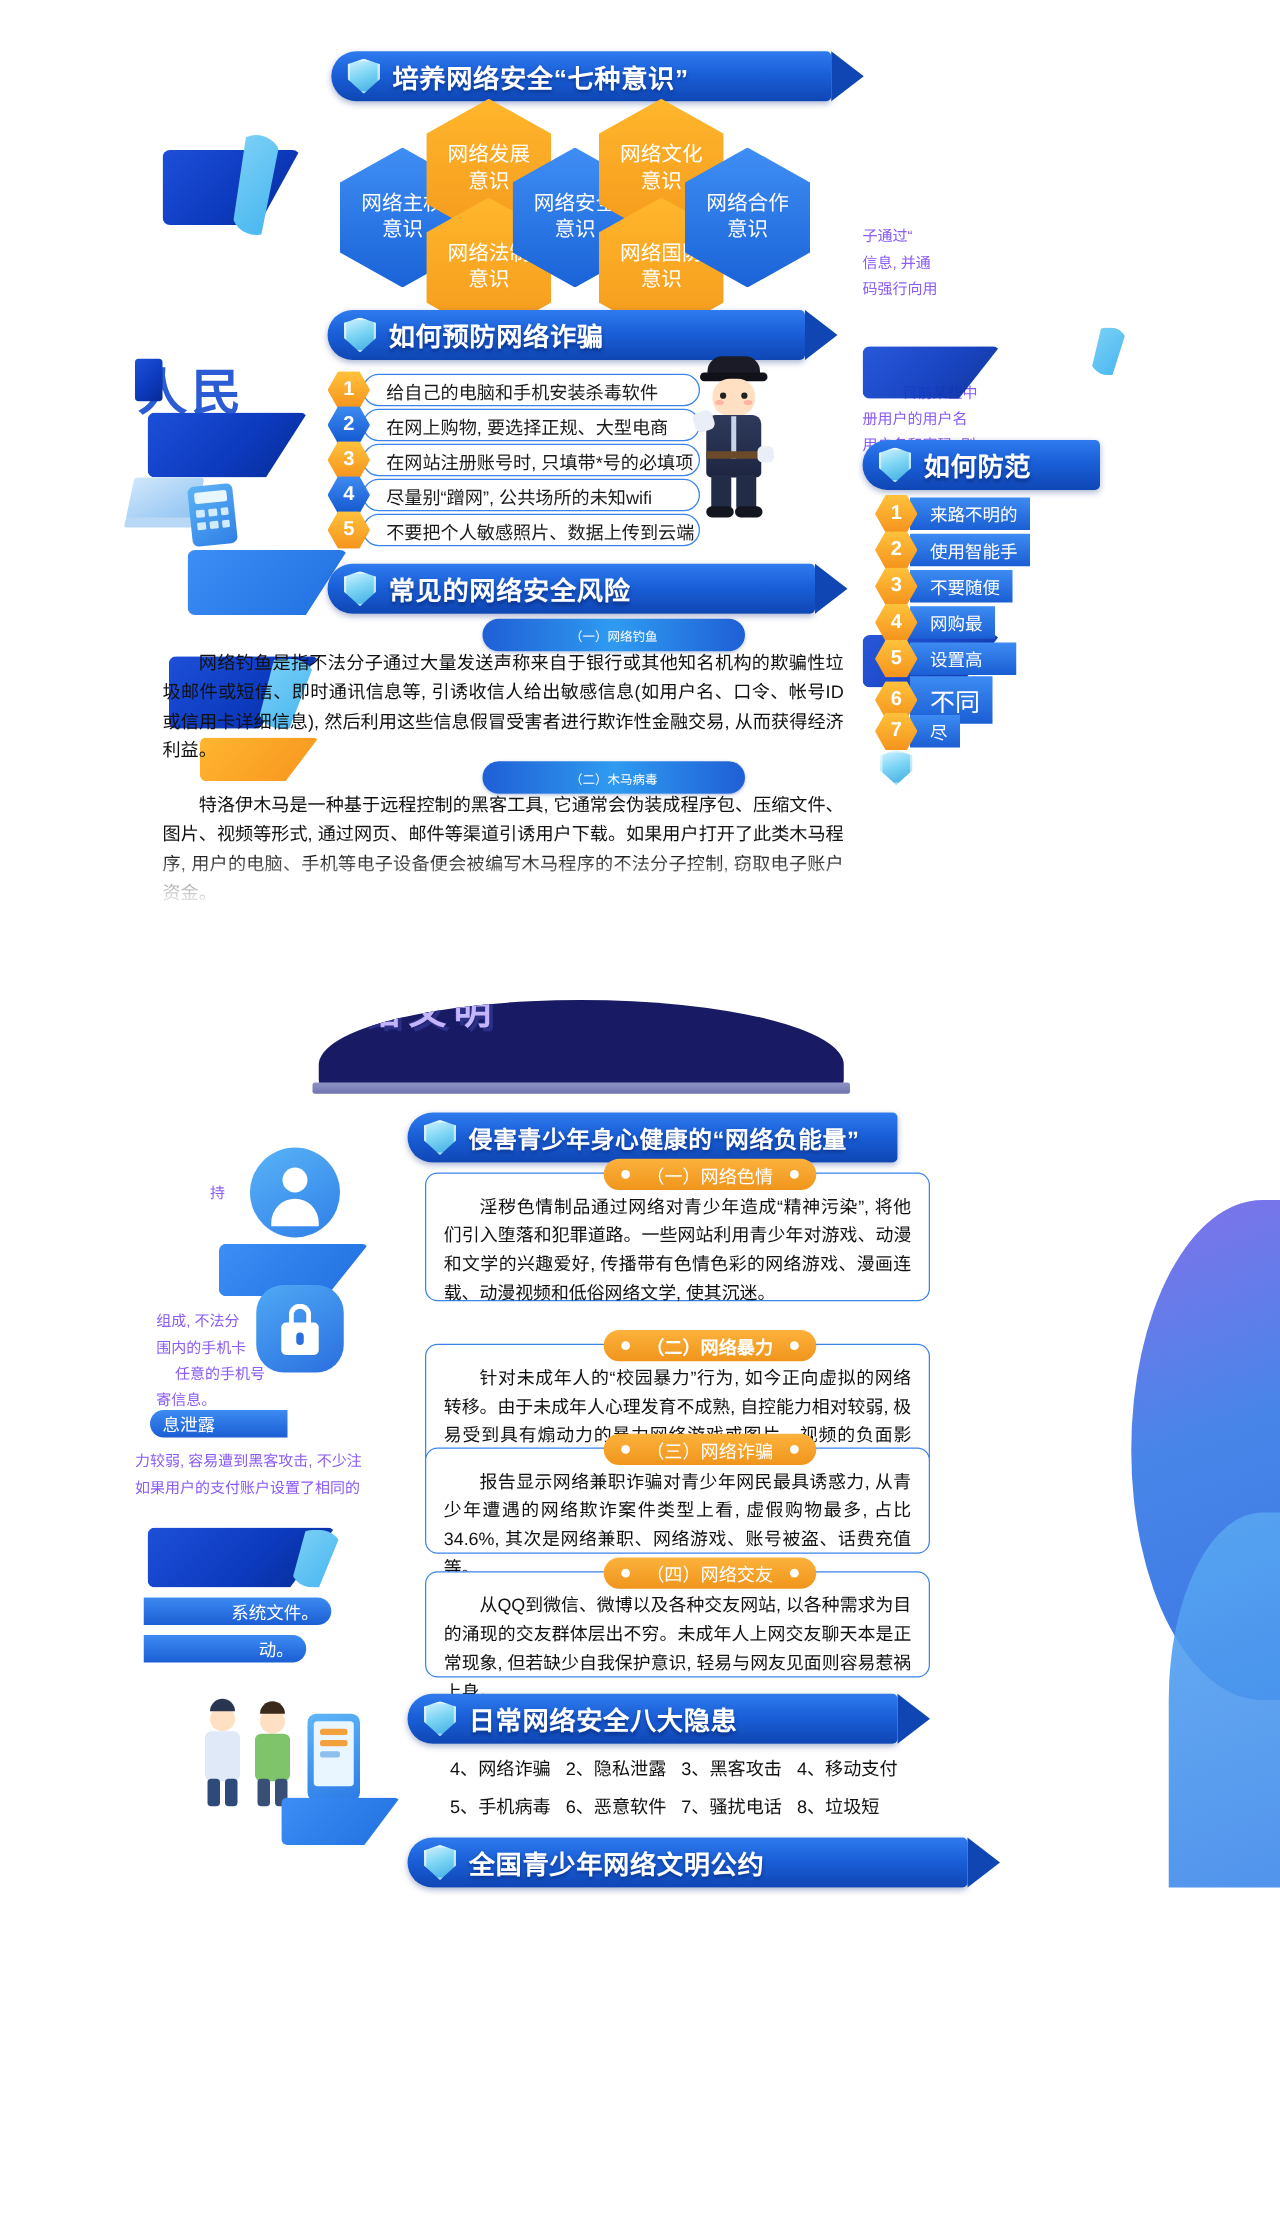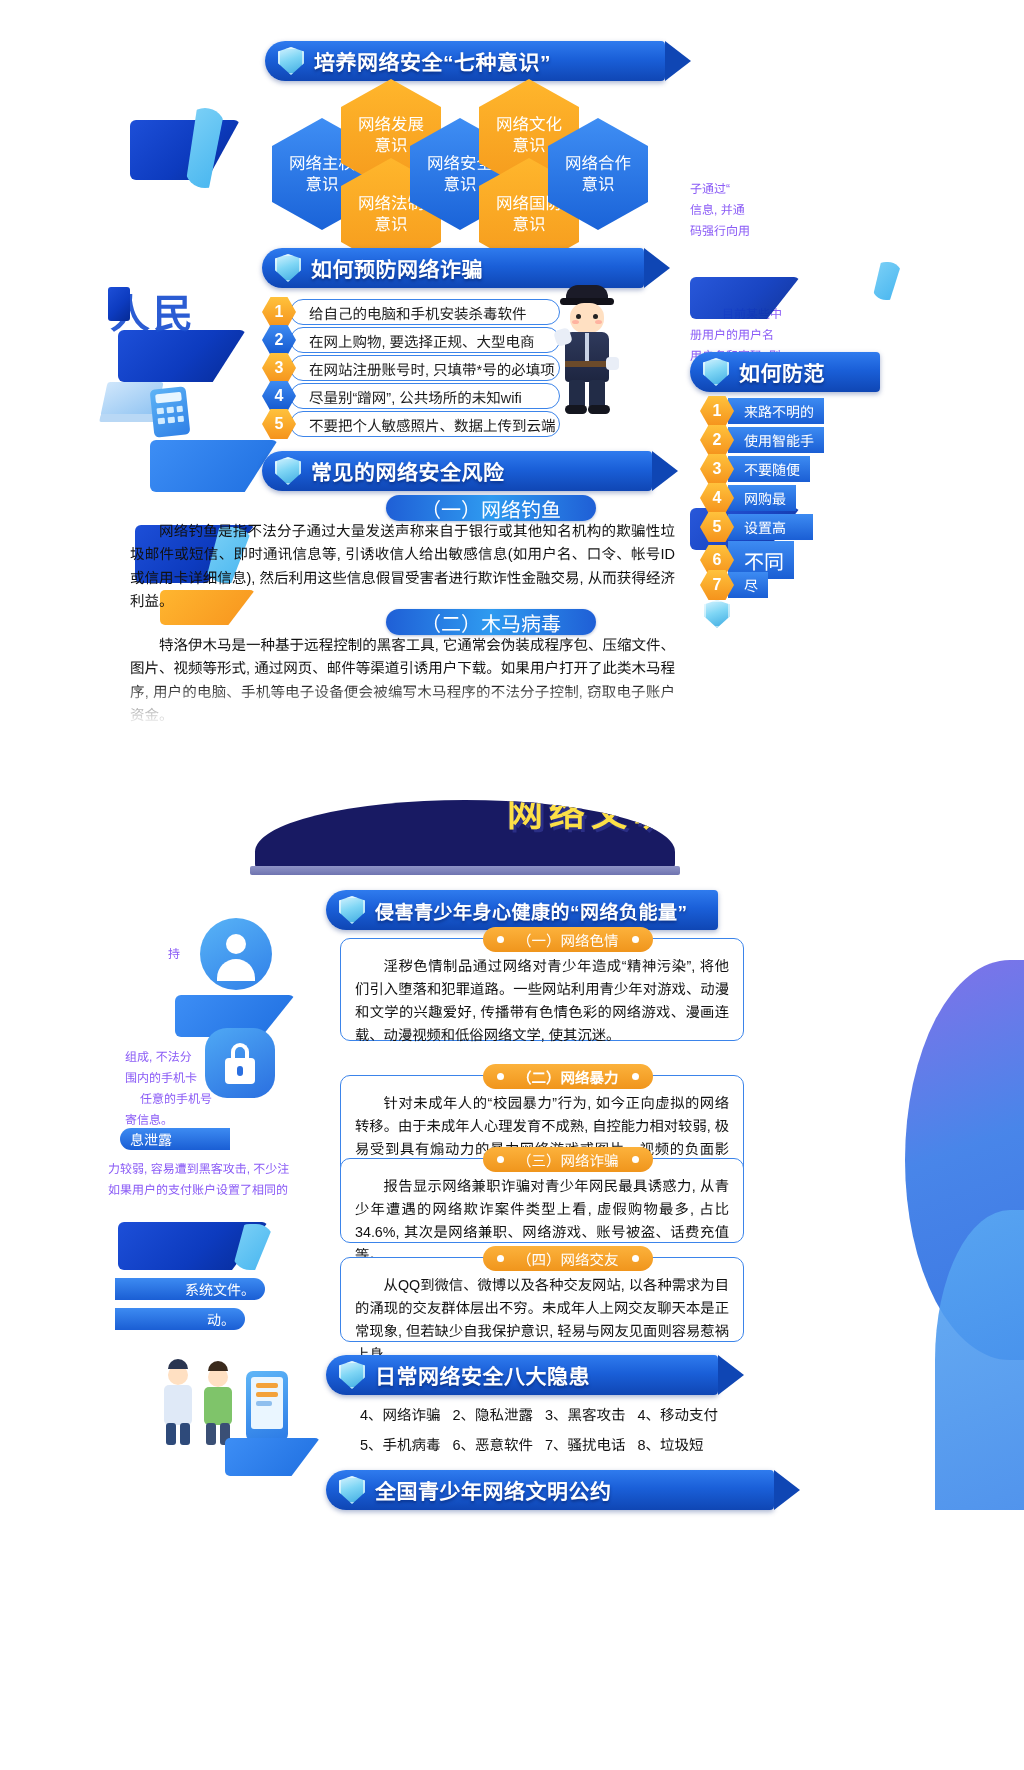--- a/index.html
+++ b/index.html
@@ -59,21 +59,21 @@
   .hexnum.b { background: linear-gradient(180deg,#3e8bf2,#1358cf); }
   .hexpill {
     height: 26px; display: flex; align-items: center; padding: 0 12px 0 18px;
     border: 1.5px solid #3b84ea; border-radius: 13px; background: #fff;
     font-size: 14.5px; color: #1a1a1a; white-space: nowrap;
   }
 
   
   .oval-blue {
     position: absolute; height: 26px; display: flex; align-items: center;
-    justify-content: center; color: #fff; font-size: 20px;
+    justify-content: center; color: #fff; font-size: 10px;
     border-radius: 13px;
     background: linear-gradient(90deg,#1f5fd6 0%,#2f9bf0 50%,#1f5fd6 100%);
     box-shadow: 0 1px 3px rgba(0,40,120,.3);
   }
 
   
   .para {
     position: absolute; font-size: 14.5px; line-height: 1.62; color: #111;
     text-align: justify; text-indent: 2em;
   }
@@ -101,22 +101,22 @@
   .opill::before { left: 14px; }
   .opill::after  { right: 14px; }
 
   
   .arch {
     position: absolute; background: #181a63;
     border-radius: 50% 50% 6px 6px / 72% 72% 8px 8px;
     overflow: hidden;
   }
   .arch .archtxt {
-    position: absolute; width: 100%; text-align: right; color: #fde047;
-    font-size: 36px; font-weight: bold; letter-spacing: 6px;
+    position: absolute; width: 100%; text-align: left; color: #c4b5fd;
+    font-size: 30px; font-weight: bold; letter-spacing: 6px;
     text-shadow: 3px 3px 0 #2b2f86, -1px -1px 0 #2b2f86;
   }
   .arch-base {
     position: absolute; background: linear-gradient(180deg,#8e93c6,#6f74b0);
     border-radius: 2px;
   }
 
   
   .hexcell {
     position: absolute; width: 100px; height: 112px;

